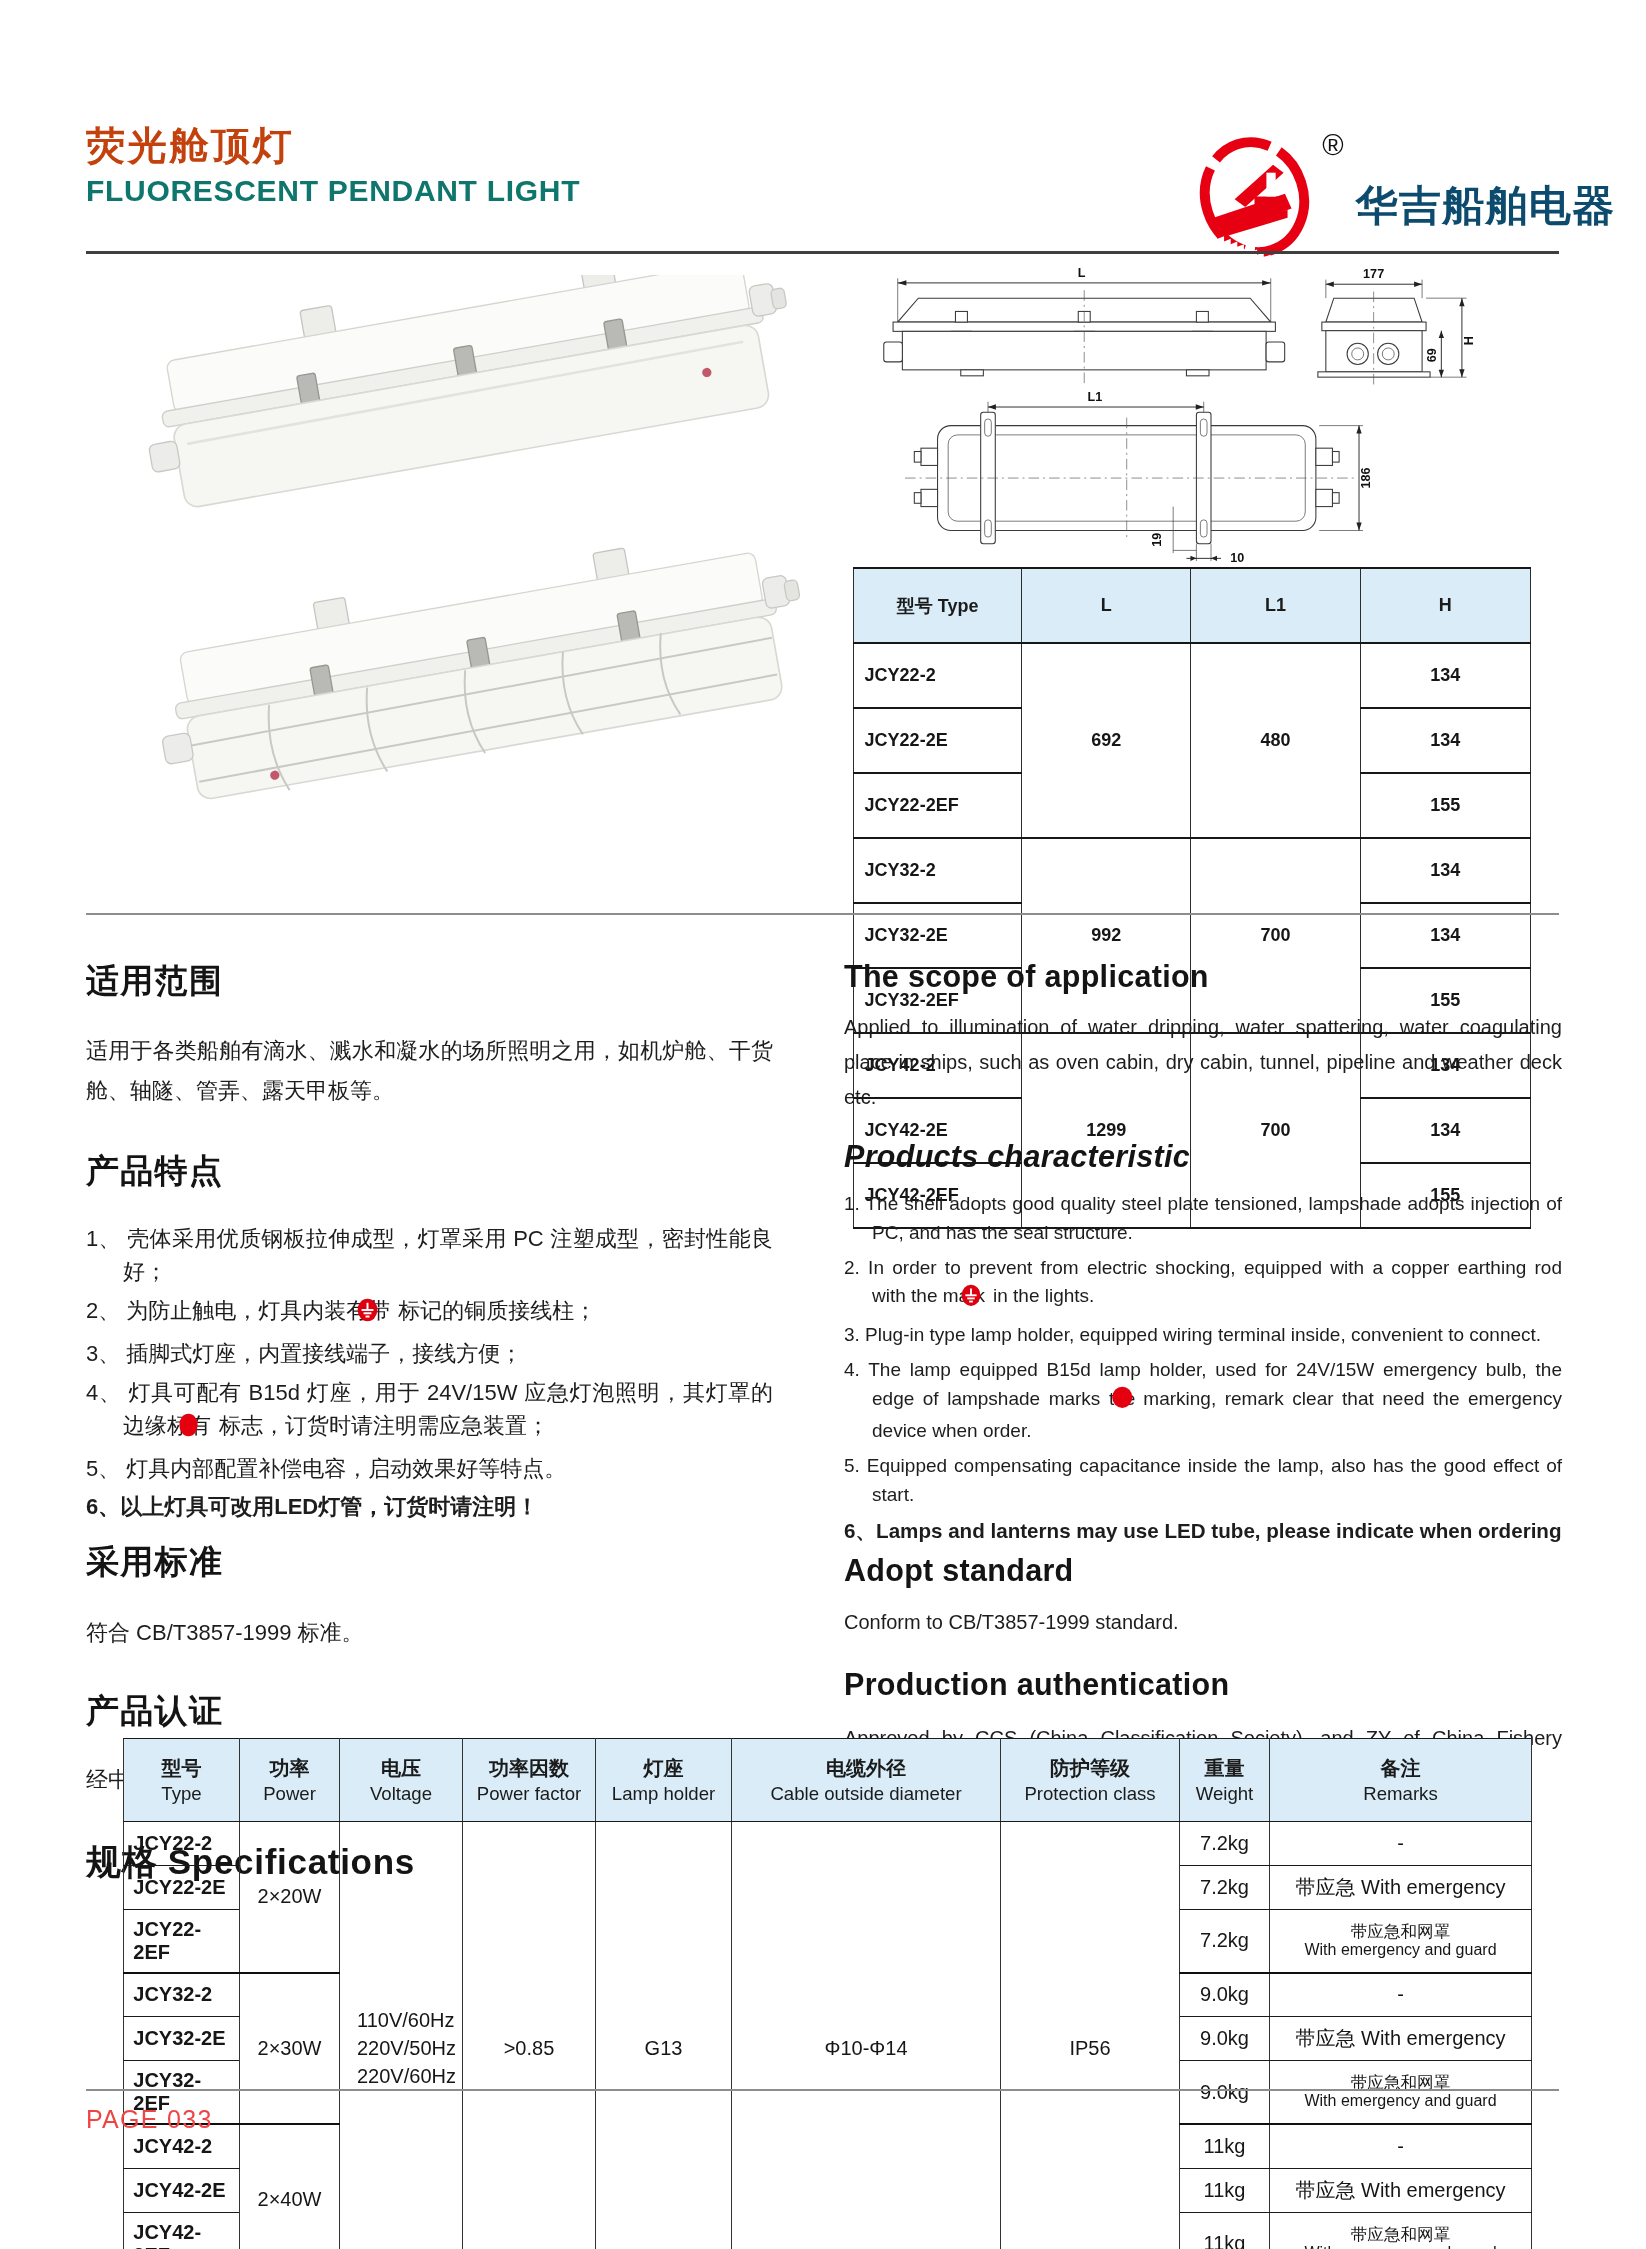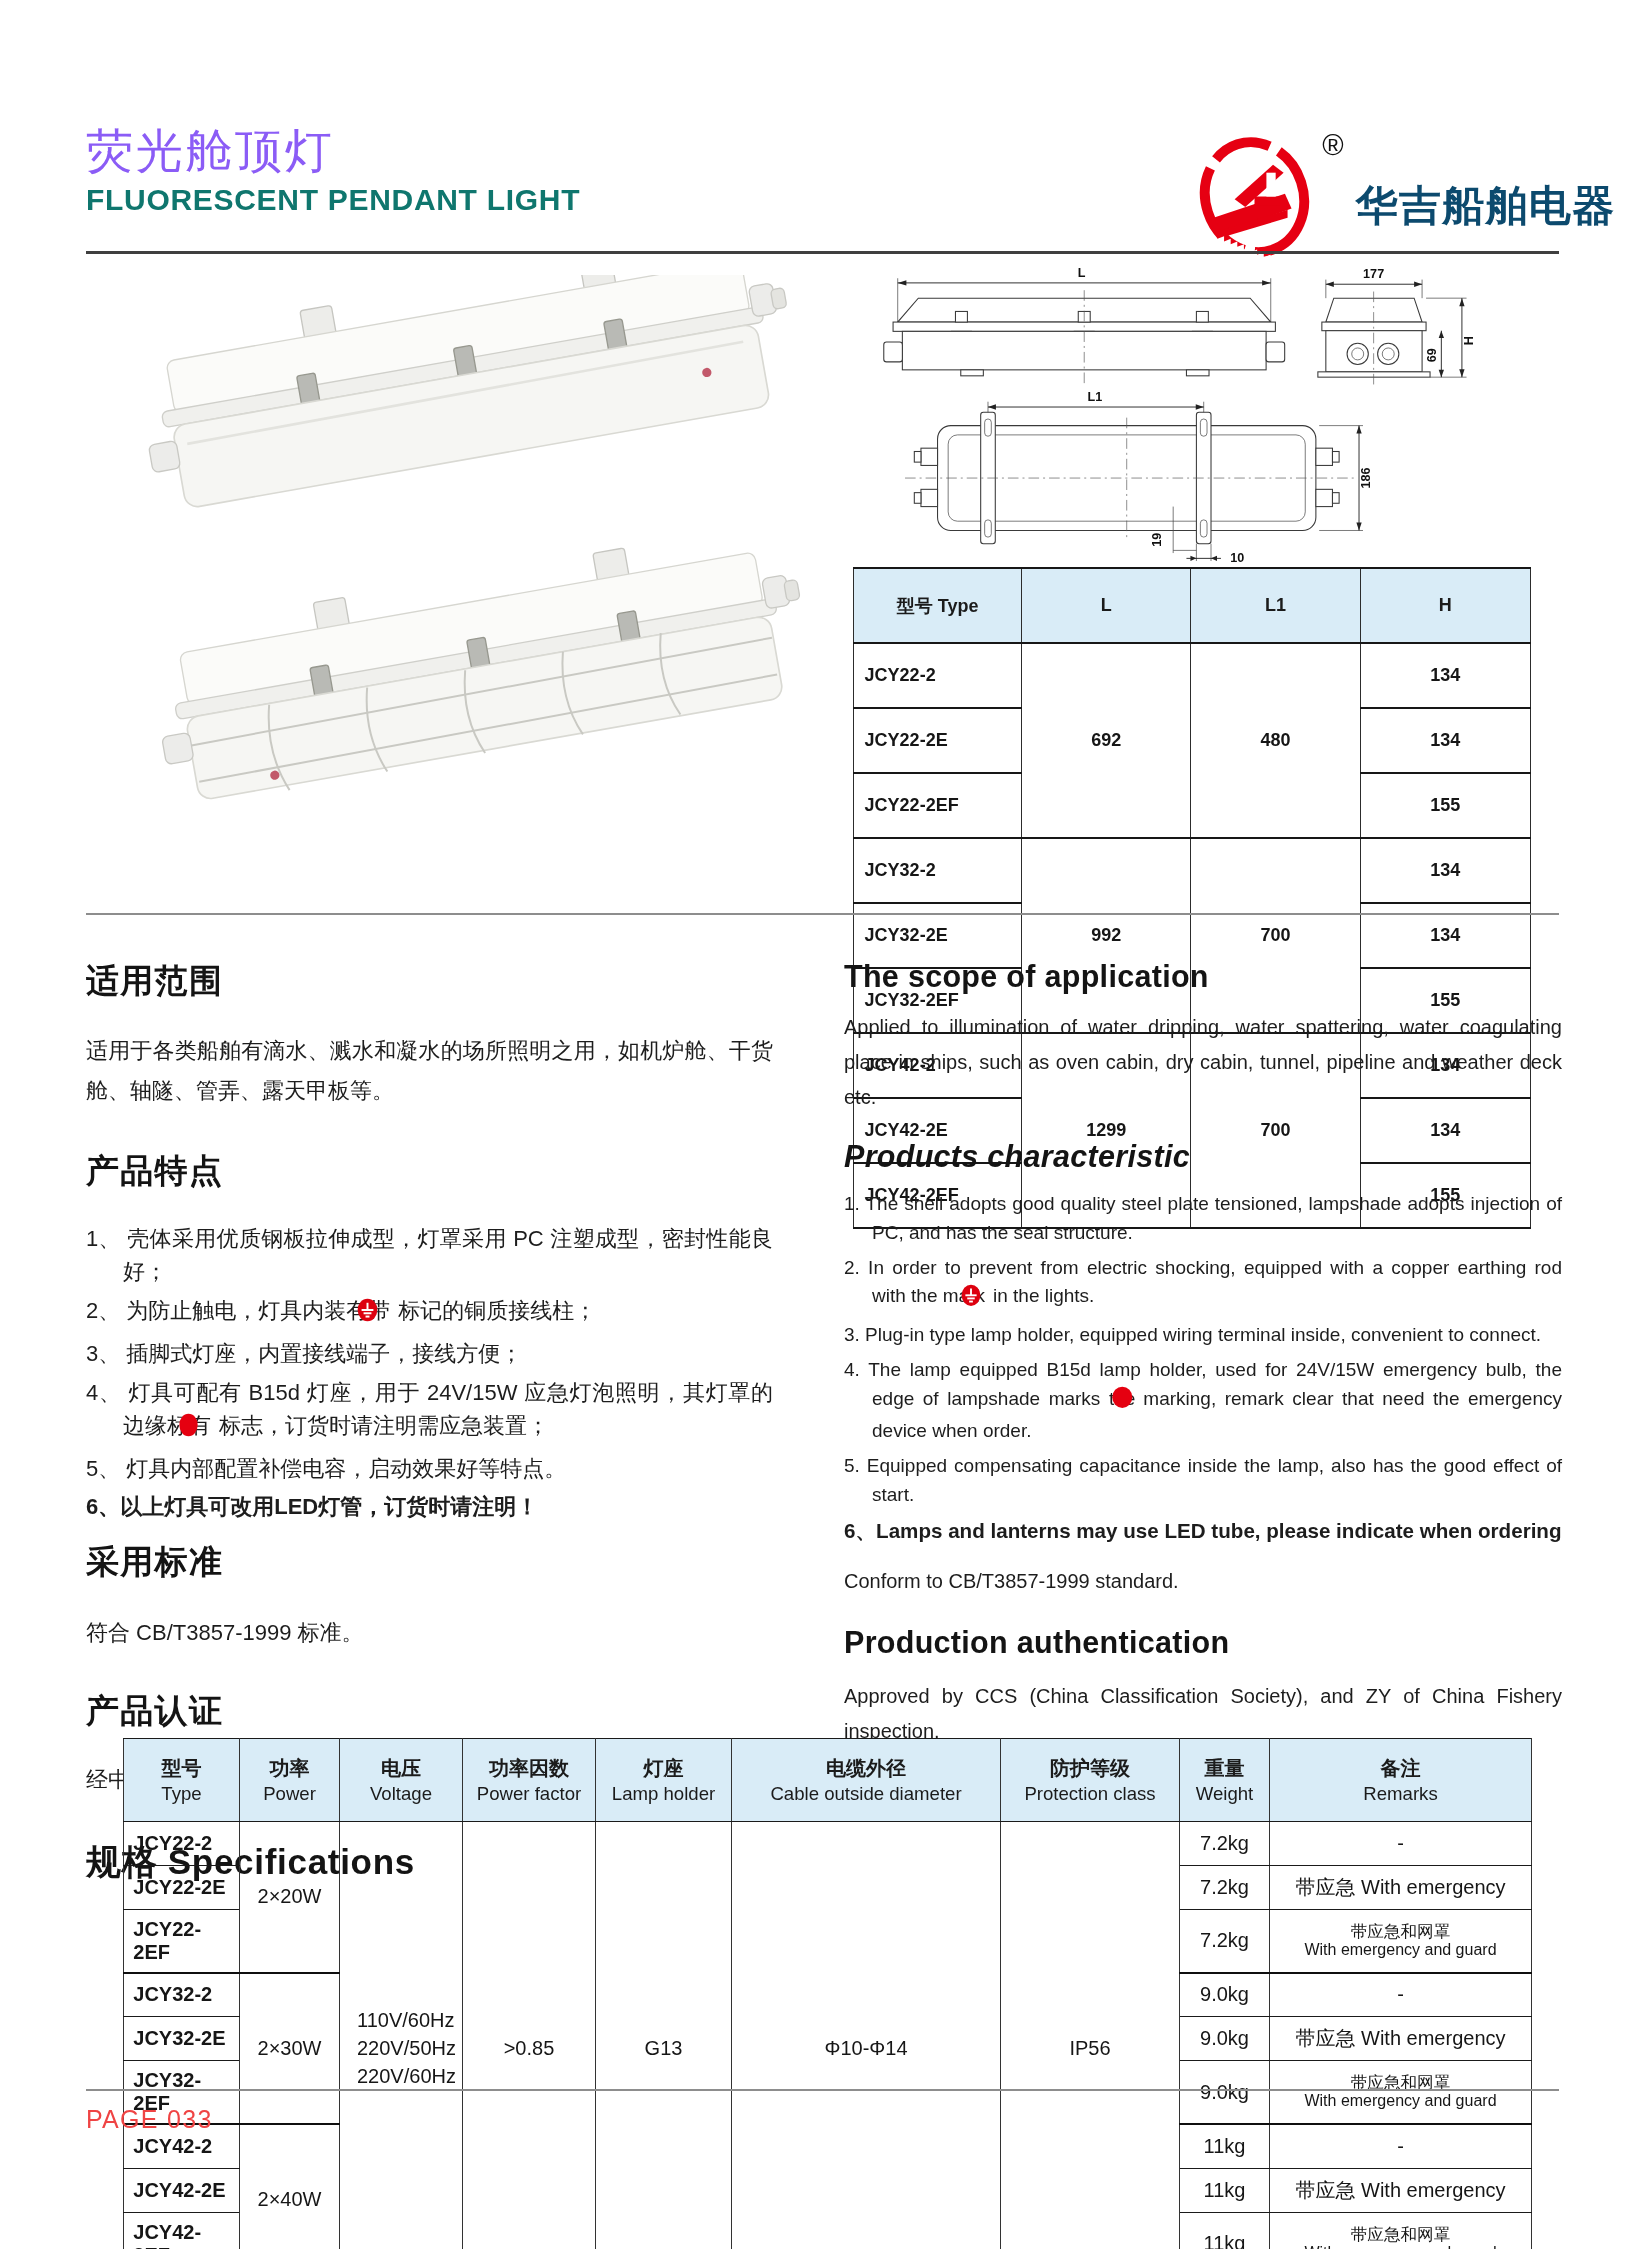--- a/index.html
+++ b/index.html
@@ -1,21 +1,21 @@
 <!DOCTYPE html>
 <html style="font-size:10.6px"><head>
 <meta charset="utf-8">
 <style>
   html,body{margin:0;padding:0;background:#ffffff;}
   body{font-family:"Liberation Sans","DejaVu Sans",sans-serif;color:#1b1b1b;}
   .page{position:relative;width:1647px;height:2250px;background:#ffffff;overflow:hidden;}
 
   
   .title-block{position:absolute;left:86px;top:125px;}
-  .title-cn{font-size:47px;font-weight:400;color:#8b5cf6;letter-spacing:2.7px;line-height:1.1;}
+  .title-cn{font-size:39px;font-weight:700;color:#c2410c;letter-spacing:2.7px;line-height:1.1;}
   .title-en{font-size:30px;font-weight:600;color:#0f766e;letter-spacing:0.7px;margin-top:6.6px;}
   .logo-block{position:absolute;left:1188px;top:133px;display:flex;align-items:flex-start;}
   .logo-emblem{width:133px;height:129px;}
   .logo-reg{font-size:29px;color:#111;margin:-4px 0 0 1.3px;font-weight:400;}
   .logo-text{font-size:42px;font-weight:700;color:#0c4a6e;letter-spacing:1.3px;margin:45px 0 0 12px;white-space:nowrap;}
   .header-rule{position:absolute;left:86px;top:251px;width:1473px;height:2.7px;background:#3f3f3f;}
 
   .rule-gray{position:absolute;left:86px;width:1473px;height:2px;background:#8d8d8d;}
 
   
@@ -353,20 +353,21 @@
               </g>
             </svg></span><span>in the lights.</span></p>
       <p class="feat-en">3. Plug-in type lamp holder, equipped wiring terminal inside, convenient to connect.</p>
       <p class="feat-en"><span>4. The lamp equipped B15d lamp holder, used for 24V/15W emergency bulb, the edge of lampshade marks the</span><span class="sym"><svg width="22.6" height="22.6" viewBox="0 0 34 36">
               <ellipse cx="17" cy="18" rx="16" ry="17" fill="#e50010"></ellipse>
             </svg></span><span>marking, remark clear that need the emergency device when order.</span></p>
       <p class="feat-en">5. Equipped compensating capacitance inside the lamp, also has the good effect of start.</p>
       <p class="feat-en feat-bold" style="font-size:20.6px;">6、Lamps and lanterns may use LED tube, please indicate when ordering</p>
     </div>
 
+    <h2 class="en" style="margin-top:1.3px;">Adopt standard</h2>
     <p class="body-en" style="margin-top:17px;">Conform to CB/T3857-1999 standard.</p>
 
     <h2 class="en" style="margin-top:26.5px;">Production authentication</h2>
     <p class="body-en" style="margin-top:18.6px;">Approved by CCS (China Classification Society), and ZY of China Fishery inspection.</p>
   </div>
 
   <table class="spec-table">
     <colgroup>
       <col style="width:116px">
         <col style="width:100px">

